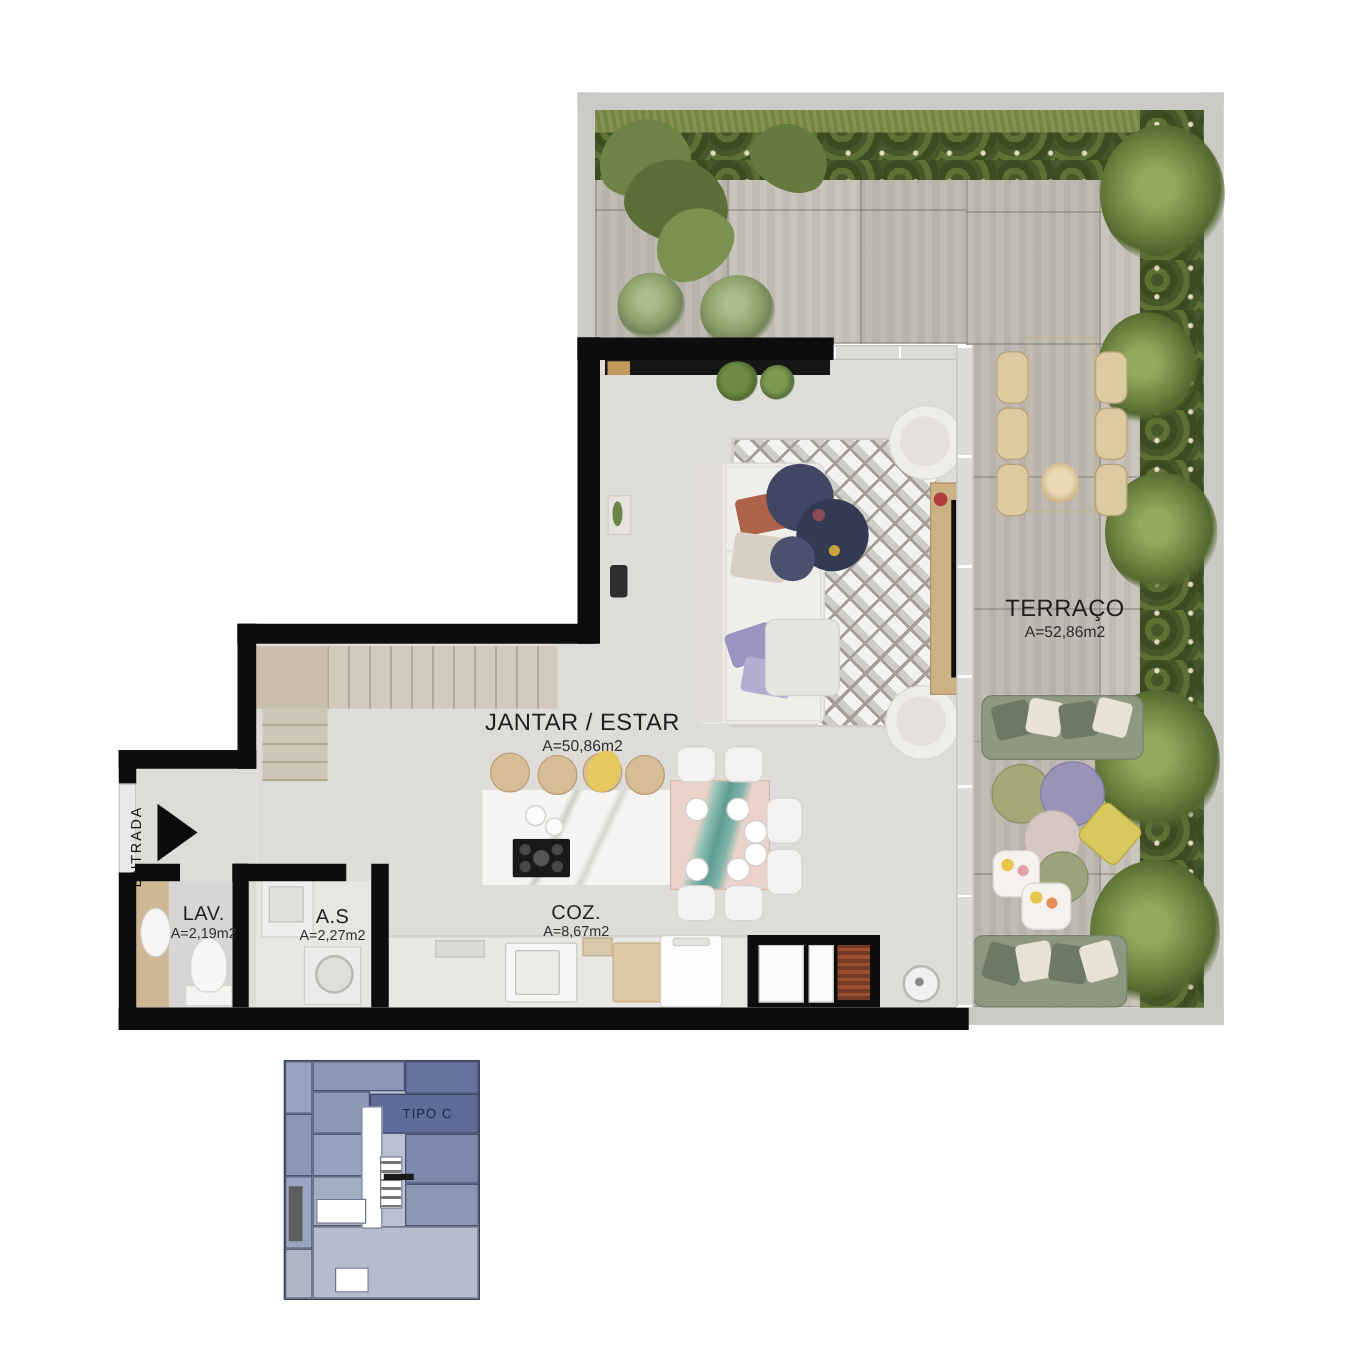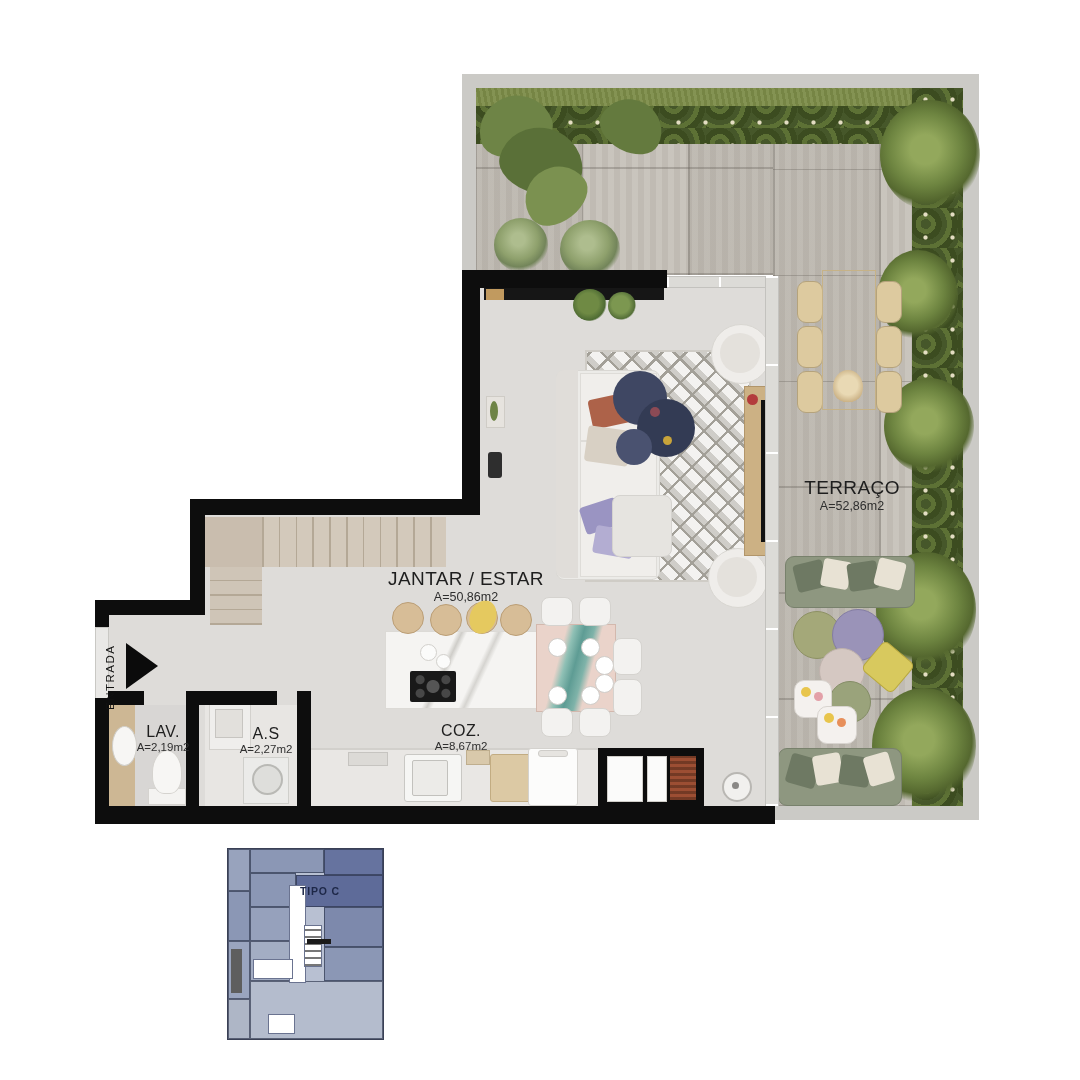--- a/index.html
+++ b/index.html
@@ -275,13 +275,13 @@
   <div class="keyblk" style="left:96px;top:98px;width:59px;height:34px;background:#8b97b5;"></div>
   <div class="keyblk" style="left:22px;top:92px;width:46px;height:40px;background:#a3adc3;"></div>
   <div class="keyblk" style="left:22px;top:132px;width:133px;height:58px;background:#b4bccd;"></div>
   <div class="a" style="left:61px;top:36px;width:15px;height:96px;background:#ffffff;border:1px solid #6a7390;"></div>
   <div class="a" style="left:25px;top:110px;width:38px;height:18px;background:#ffffff;border:1px solid #6a7390;"></div>
   <div class="a" style="left:40px;top:165px;width:25px;height:18px;background:#ffffff;border:1px solid #6a7390;"></div>
   <div class="a" style="left:76px;top:76px;width:16px;height:40px;background:#fff;
     background-image:repeating-linear-gradient(0deg,#777 0 2px,rgba(0,0,0,0) 2px 7px);border:1px solid #6a7390;"></div>
   <div class="a" style="left:79px;top:90px;width:24px;height:5px;background:#1a1a1a;"></div>
 </div>
-<div class="keylbl" style="left:320px;top:891px;font-weight:bold;">TIPO C</div>
+<div class="keylbl" style="left:342px;top:891px;">TIPO C</div>
 
 </body></html>

